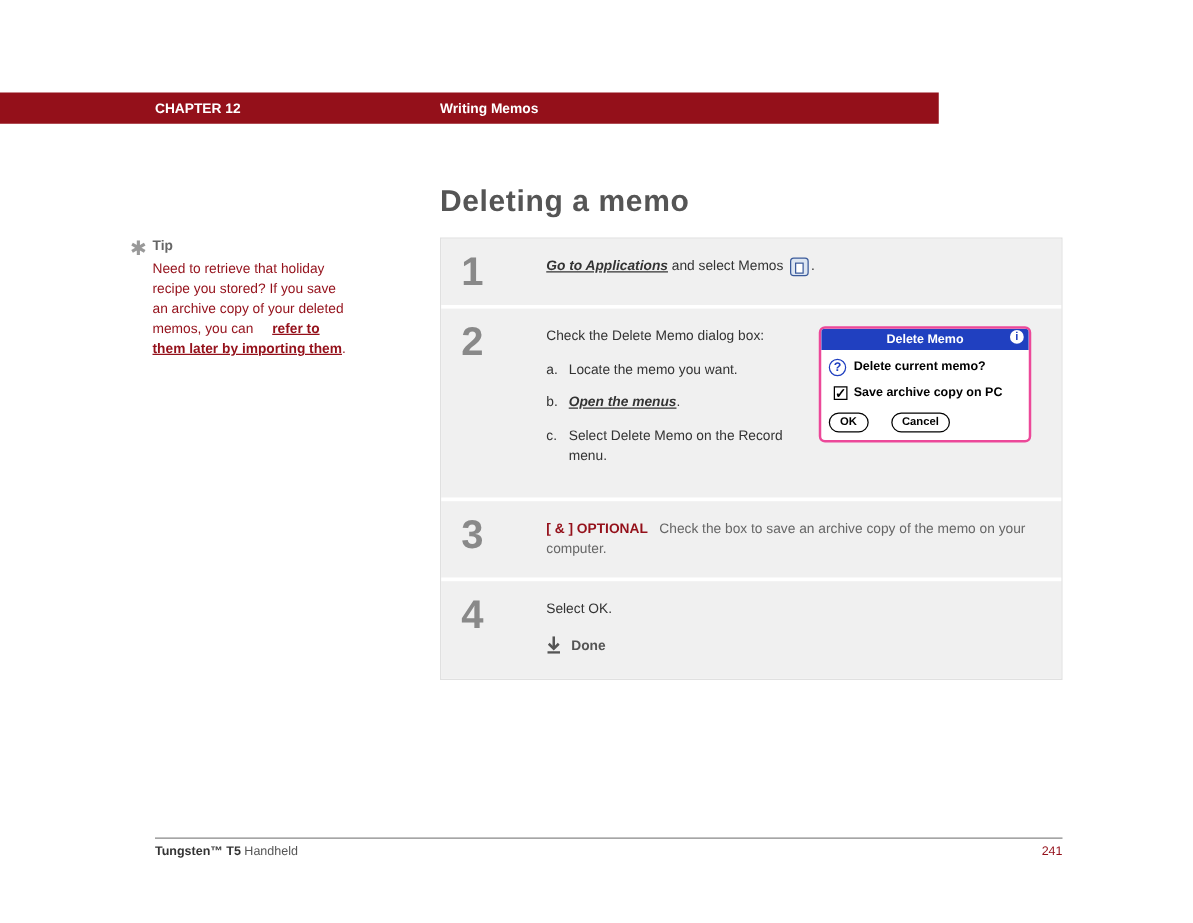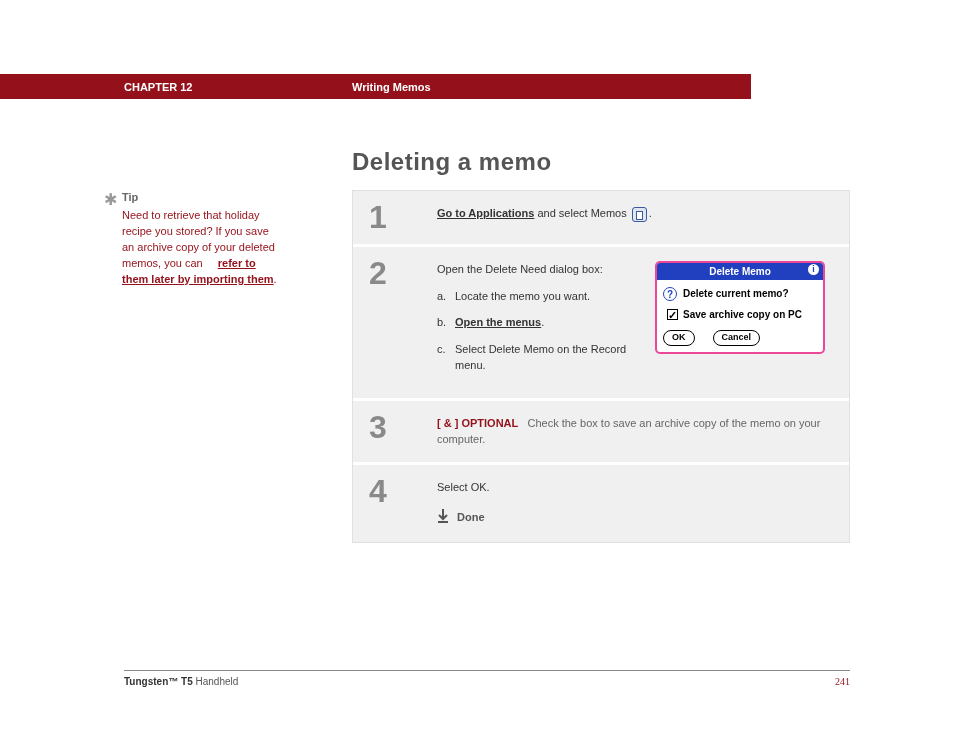--- a/index.html
+++ b/index.html
@@ -69,21 +69,21 @@
     flex: 1;
     padding: 14px 14px 14px 14px;
     font-size: 11px;
     line-height: 1.5;
     color: #333;
     display: flex;
     align-items: flex-start;
   }
   .content-text { flex: 1; }
   .content-cell .dialog-wrap { width: 180px; margin-left: 10px; }
-  .link-bold { color: #333; font-weight: bold; text-decoration: underline; }
+  .link-bold { color: #333; font-weight: bold; text-decoration: underline; font-style: italic; }
   .optional-tag { color: #94101a; font-weight: bold; }
   .sub-list { margin-top: 10px; }
   .sub-list .item { margin-bottom: 10px; display:flex; }
   .sub-list .letter { width: 18px; flex-shrink:0; }
   .done-row { margin-top: 14px; display:flex; font-weight:bold; color:#555;}
   .done-arrow { margin-right: 8px; }
   .memos-icon {
     display: inline-block; width: 15px; height: 15px; vertical-align: middle;
     background: #dde6f2; border: 1px solid #3a5a9a; border-radius: 3px;
     position: relative; margin: 0 2px;
@@ -126,21 +126,21 @@
     top: 676px;
     left: 124px;
     width: 726px;
     display: flex;
     justify-content: space-between;
     font-size: 10px;
     color: #555;
   }
   .footer .prod { }
   .footer .prod b { color: #333; }
-  .footer .page { color: #94101a; font-family: Liberation Serif, serif; }
+  .footer .page { color: #94101a; }
 </style>
 </head>
 <body>
 
 <div class="header-bar">
   <div class="chapter">CHAPTER 12</div>
   <div>Writing Memos</div>
 </div>
 
 <h1 class="main-title">Deleting a memo</h1>
@@ -161,21 +161,21 @@
       <div class="content-text">
         <a href="#" class="link-bold">Go to Applications</a><span> and select Memos </span><span class="memos-icon"></span><span>.</span>
       </div>
     </div>
   </div>
 
   <div class="step-row">
     <div class="num-cell">2</div>
     <div class="content-cell">
       <div class="content-text">
-        <div>Open the Delete Need dialog box:</div>
+        <div>Check the Delete Memo dialog box:</div>
         <div class="sub-list">
           <div class="item">
               <span class="letter">a.</span>
               <span>Locate the memo you want.</span>
             </div>
           <div class="item">
               <span class="letter">b.</span>
               <span><a href="#" class="link-bold">Open the menus</a><span>.</span></span>
             </div>
           <div class="item">

